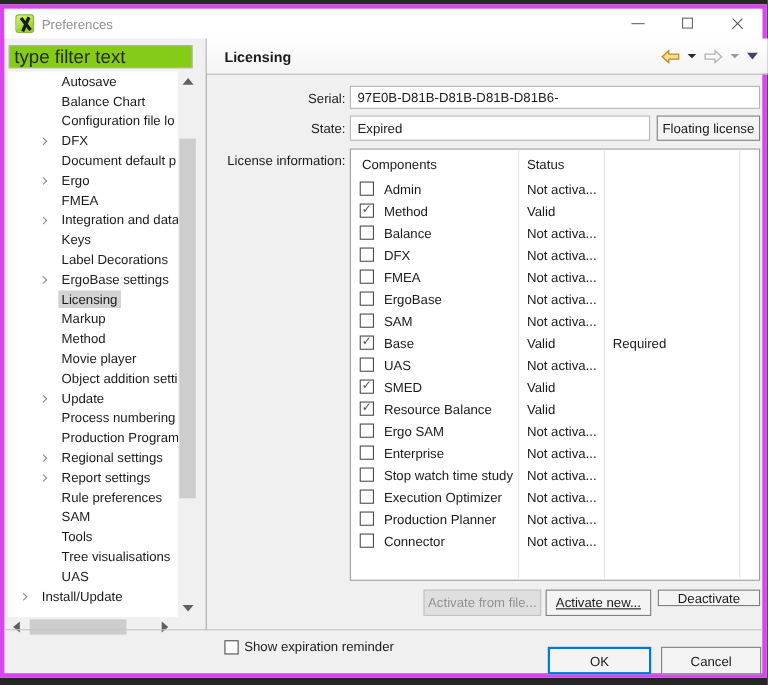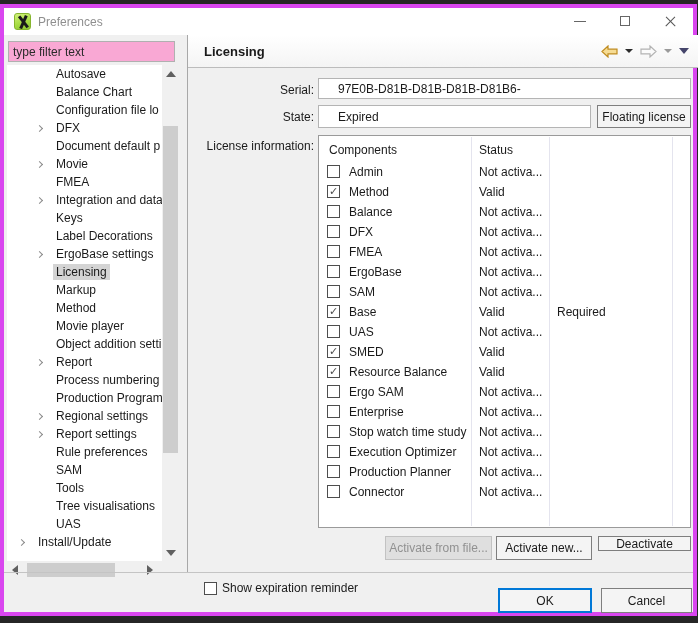--- a/index.html
+++ b/index.html
@@ -26,21 +26,21 @@
   .win-controls { position:absolute; right:0; top:0; height:27px; display:flex; }
   .win-btn { width:45px; height:27px; position:relative; }
   .ic-min { position:absolute; left:16px; top:13px; width:12px; height:1px; background:#666; }
   .ic-max { position:absolute; left:17px; top:8px; width:10px; height:10px; border:1px solid #666; }
   .ic-close i { position:absolute; left:16px; top:13px; width:13px; height:1.4px; background:#555; }
   .ic-close i.c1 { transform:rotate(45deg); }
   .ic-close i.c2 { transform:rotate(-45deg); }
   
   .filter-input {
     position:absolute; left:4px; top:33px; width:167px; height:21px;
-    border:1px solid #b0b0b0; background:#f9a8d4; font-family:inherit; font-size:12px;
+    border:1px solid #b0b0b0; background:#84cc16; font-family:inherit; font-size:17px;
     padding:0 4px; color:#2a2a2a; outline:none;
   }
   .tree { position:absolute; left:3px; top:57px; width:155px; height:496px; background:#fff; overflow:hidden; }
   .tree-item { display:flex; align-items:center; height:18px; padding-left:28px; white-space:nowrap; cursor:default; }
   .tree-item.root { padding-left:10px; }
   .chev-slot { width:18px; flex:none; display:flex; align-items:center; }
   .chev { display:inline-block; width:5px; height:5px; border-top:1.4px solid #8a8a8a; border-right:1.4px solid #8a8a8a; transform:rotate(45deg); margin-left:2px; }
   .tree-label { padding:1px 3px; }
   .tree-item.sel .tree-label { background:#d4d4d4; }
   
@@ -62,21 +62,21 @@
   }
   .hdr-title { font-weight:bold; font-size:13px; margin-left:16px; }
   .hdr-nav { position:absolute; right:10px; top:0; height:32px; display:flex; align-items:center; gap:7px; }
   .tri { width:0; height:0; border-left:4px solid transparent; border-right:4px solid transparent; }
   .tri.black { border-top:4px solid #2b2b2b; }
   .tri.gray  { border-top:4px solid #9a9a9a; }
   .tri.navy  { border-left:5px solid transparent; border-right:5px solid transparent; border-top:6px solid #45456b; }
   .form-label { position:absolute; left:184px; width:126px; text-align:right; color:#1a1a1a; }
   .field {
     position:absolute; background:#fff; border:1px solid #b4b4b4;
-    display:flex; align-items:center; padding-left:19px; white-space:nowrap; overflow:hidden;
+    display:flex; align-items:center; padding-left:6px; white-space:nowrap; overflow:hidden;
   }
   .btn {
     position:absolute; background:#f4f4f4; border:1px solid #7e7e7e;
     display:flex; align-items:center; justify-content:center;
     font-family:inherit; font-size:12px; color:#1a1a1a; cursor:default;
   }
   .btn.disabled { background:#dfdfdf; border-color:#c2c2c2; color:#919191; }
   
   .table { position:absolute; left:314px; top:127px; width:373px; height:393px; background:#fff; border:1px solid #9a9a9a; overflow:hidden; }
   .colline { position:absolute; top:1px; bottom:1px; width:1px; background:#e4e4ee; }
@@ -145,21 +145,21 @@
         <span class="tree-label">DFX</span>
       </div>
       <div class="tree-item">
         <span class="chev-slot"></span>
         <span class="tree-label">Document default p</span>
       </div>
       <div class="tree-item">
         <span class="chev-slot">
           <i class="chev"></i>
         </span>
-        <span class="tree-label">Movie</span>
+        <span class="tree-label">Ergo</span>
       </div>
       <div class="tree-item">
         <span class="chev-slot"></span>
         <span class="tree-label">FMEA</span>
       </div>
       <div class="tree-item">
         <span class="chev-slot">
           <i class="chev"></i>
         </span>
         <span class="tree-label">Integration and data</span>
@@ -195,21 +195,21 @@
         <span class="tree-label">Movie player</span>
       </div>
       <div class="tree-item">
         <span class="chev-slot"></span>
         <span class="tree-label">Object addition setti</span>
       </div>
       <div class="tree-item">
         <span class="chev-slot">
           <i class="chev"></i>
         </span>
-        <span class="tree-label">Report</span>
+        <span class="tree-label">Update</span>
       </div>
       <div class="tree-item">
         <span class="chev-slot"></span>
         <span class="tree-label">Process numbering w</span>
       </div>
       <div class="tree-item">
         <span class="chev-slot"></span>
         <span class="tree-label">Production Program</span>
       </div>
       <div class="tree-item">
@@ -403,20 +403,20 @@
           <span class="c-extra"></span>
         </div>
       </div>
   </div>
 
   <div class="exp-row">
     <span class="cb"></span>
     <span>Show expiration reminder</span>
   </div>
   <button class="btn disabled" style="left:381px; top:528px; width:107px; height:24px;">Activate from file...</button>
-  <button class="btn" style="left:492px; top:528px; width:96px; height:24px;">Activate new...</button>
+  <button class="btn" style="left:492px; top:528px; width:96px; height:24px;text-decoration:underline;">Activate new...</button>
   <button class="btn" style="left:594px; top:528px; width:93px; height:15px;">Deactivate</button>
 
   <div class="sep-h"></div>
 
   <button class="btn ok-btn" style="left:494px; top:580px; width:94px; height:25px;">OK</button>
   <button class="btn" style="left:597px; top:580px; width:91px; height:25px;">Cancel</button>
 </div>
 
 </body></html>

